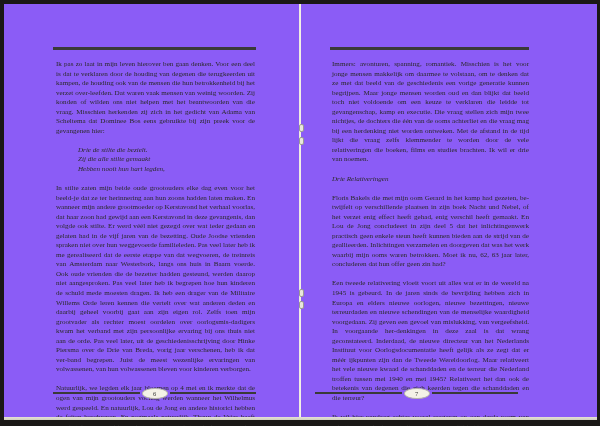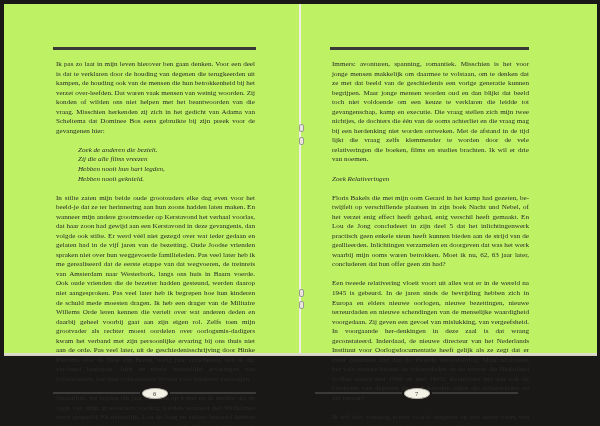--- a/index.html
+++ b/index.html
@@ -3,22 +3,22 @@
 <meta charset="utf-8">
 <style>
   html, body { margin: 0; padding: 0; }
   body {
     width: 600px; height: 426px; overflow: hidden;
     background: #1a1816;
     font-family: "Liberation Serif", "DejaVu Serif", serif;
     position: relative;
   }
   .spread {
-    position: absolute; left: 4px; top: 4px; width: 593px; height: 352px;
-    background: #bef264;
+    position: absolute; left: 4px; top: 4px; width: 593px; height: 416px;
+    background: #8b5cf6;
   }
   .spread::after {
     content: ""; position: absolute; left: 0; right: 0; bottom: 0; height: 3px;
     background: linear-gradient(#e4e1d4, #d0cdbf);
   }
   .page { position: absolute; top: 0; bottom: 0; }
   .page-left { left: 0; width: 296px; }
   .page-right { left: 281px; width: 297px; }
   .spine {
     position: absolute; left: 295px; top: 0; bottom: 0; width: 2px;
@@ -58,40 +58,39 @@
   <div class="staple" style="top:120px"></div>
   <div class="staple" style="top:133px"></div>
   <div class="staple" style="top:285px"></div>
   <div class="staple" style="top:297px"></div>
 
   <div class="page page-left">
     <div class="top-rule" style="left:49px; width:203px"></div>
     <div class="text" style="left:52px; width:199px">
       <p>Ik pas zo laat in mijn leven hierover ben gaan denken. Voor een deel is dat te verklaren door de houding van degenen die terugkeerden uit kampen, de houding ook van de mensen die hun betrokkenheid bij het verzet over-leefden. Dat waren vaak mensen van weinig woorden. Zij konden of wilden ons niet helpen met het beantwoorden van die vraag. Misschien herkenden zij zich in het gedicht van Adama van Scheltema dat Dominee Bos eens gebruikte bij zijn preek voor de gevangenen hier:</p>
       <div class="verse">
-        <div>Zoek de anderen die bezielt.</div>
-        <div>Zij die alle films vreezen</div>
+        <div>Drie de stilte die bezielt.</div>
+        <div>Zij die alle stilte gemaakt</div>
         <div>Hebben nooit hun hart legden,</div>
-        <div>Hebben nooit geknield.</div>
       </div>
       <p>In stilte zaten mijn beide oude grootouders elke dag even voor het beeld-je dat ze ter herinnering aan hun zoons hadden laten maken. En wanneer mijn andere grootmoeder op Kerstavond het verhaal voorlas, dat haar zoon had gewijd aan een Kerstavond in deze gevangenis, dan volgde ook stilte. Er werd véél niet gezegd over wat ieder gedaan en gelaten had in de vijf jaren van de bezetting. Oude Joodse vrienden spraken niet over hun weggevoerde familieleden. Pas veel later heb ik me gerealiseerd dat de eerste etappe van dat wegvoeren, de treinreis van Amsterdam naar Westerbork, langs ons huis in Baarn voerde. Ook oude vrienden die de bezetter hadden gesteund, werden daarop niet aangesproken. Pas veel later heb ik begrepen hoe hun kinderen de schuld mede moesten dragen. Ik heb een drager van de Militaire Willems Orde leren kennen die vertelt over wat anderen deden en daarbij geheel voorbij gaat aan zijn eigen rol. Zelfs toen mijn grootvader als rechter moest oordelen over oorlogsmis-dadigers kwam het verband met zijn persoonlijke ervaring bij ons thuis niet aan de orde. Pas veel later, uit de geschiedenisschrijving door Hinke Piersma over de Drie van Breda, vorig jaar verschenen, heb ik dat ver-band begrepen. Juist de meest wezenlijke ervaringen van volwassenen, van hun volwassenen bleven voor kinderen verborgen.</p>
       <p>Natuurlijk, we legden elk jaar bloemen op 4 mei en ik merkte dat de ogen van mijn grootouders vochtig werden wanneer het Wilhelmus werd gespeeld. En natuurlijk, Lou de Jong en andere historici hebben de feiten beschreven. En nogmaals natuurlijk, Theun de Vries heeft ons het leven verteld van het meisje met het rode haar en andere schrijvers deden dat voor andere verzetsmensen. Aan boeken geen gebrek. Films volgden.</p>
     </div>
     <div class="footer" style="left:49px; width:203px">
       <div class="rule"></div>
       <div class="num">6</div>
       <div class="rule"></div>
     </div>
   </div>
 
   <div class="page page-right">
     <div class="top-rule" style="left:45px; width:199px"></div>
     <div class="text" style="left:47px; width:197px">
       <p>Immers: avonturen, spanning, romantiek. Misschien is het voor jonge mensen makkelijk om daarmee te volstaan, om te denken dat ze met dat beeld van de geschiedenis een vorige generatie kunnen begrijpen. Maar jonge mensen worden oud en dan blijkt dat beeld toch niet voldoende om een keuze te verklaren die leidde tot gevangenschap, kamp en executie. Die vraag stellen zich mijn twee nichtjes, de dochters die één van de ooms achterliet en die vraag mag bij een herdenking niet worden ontweken. Met de afstand in de tijd lijkt die vraag zelfs klemmender te worden door de vele relativeringen die boeken, films en studies brachten. Ik wil er drie van noemen.</p>
-      <div class="subhead">Zoek Relativeringen</div>
+      <div class="subhead">Drie Relativeringen</div>
       <p>Floris Bakels die met mijn oom Gerard in het kamp had gezeten, be-twijfelt op verschillende plaatsen in zijn boek Nacht und Nebel, of het verzet enig effect heeft gehad, enig verschil heeft gemaakt. En Lou de Jong concludeert in zijn deel 5 dat het inlichtingenwerk practisch geen enkele steun heeft kunnen bieden aan de strijd van de geallieerden. Inlichtingen verzamelen en doorgeven dat was het werk waarbij mijn ooms waren betrokken. Moet ik nu, 62, 63 jaar later, concluderen dat hun offer geen zin had?</p>
       <p>Een tweede relativering vloeit voort uit alles wat er in de wereld na 1945 is gebeurd. In de jaren sinds de bevrijding hebben zich in Europa en elders nieuwe oorlogen, nieuwe bezettingen, nieuwe terreurdaden en nieuwe schendingen van de menselijke waardigheid voorgedaan. Zij geven een gevoel van mislukking, van vergeefsheid. In voorgaande her-denkingen in deze zaal is dat wrang geconstateerd. Inderdaad, de nieuwe directeur van het Nederlands Instituut voor Oorlogsdocumentatie heeft gelijk als ze zegt dat er méér ijkpunten zijn dan de Tweede Wereldoorlog. Maar relativeert het vele nieuwe kwaad de schanddaden en de terreur die Nederland troffen tussen mei 1940 en mei 1945? Relativeert het dan ook de betekenis van degenen die zich keerden tegen die schanddaden en die terreur?</p>
       <p>Ik wil hier vandaag echter vooral reageren op een derde vorm van rela-tiveren. Andere studies, nieuwe eerlijkheid vragen immers aandacht voor de vele grijstinten. Die grijstinten kunnen makkelijk worden aangewezen op wereldschaal. Niet alle geallieerden waren steeds geallieerd. De Sovjet-Unie sloot een verdrag met het Duitsland van Hitler. Italië koos pas in</p>
     </div>
     <div class="footer" style="left:30px; width:203px">
       <div class="rule"></div>
       <div class="num">7</div>
       <div class="rule"></div>
     </div>
   </div>

